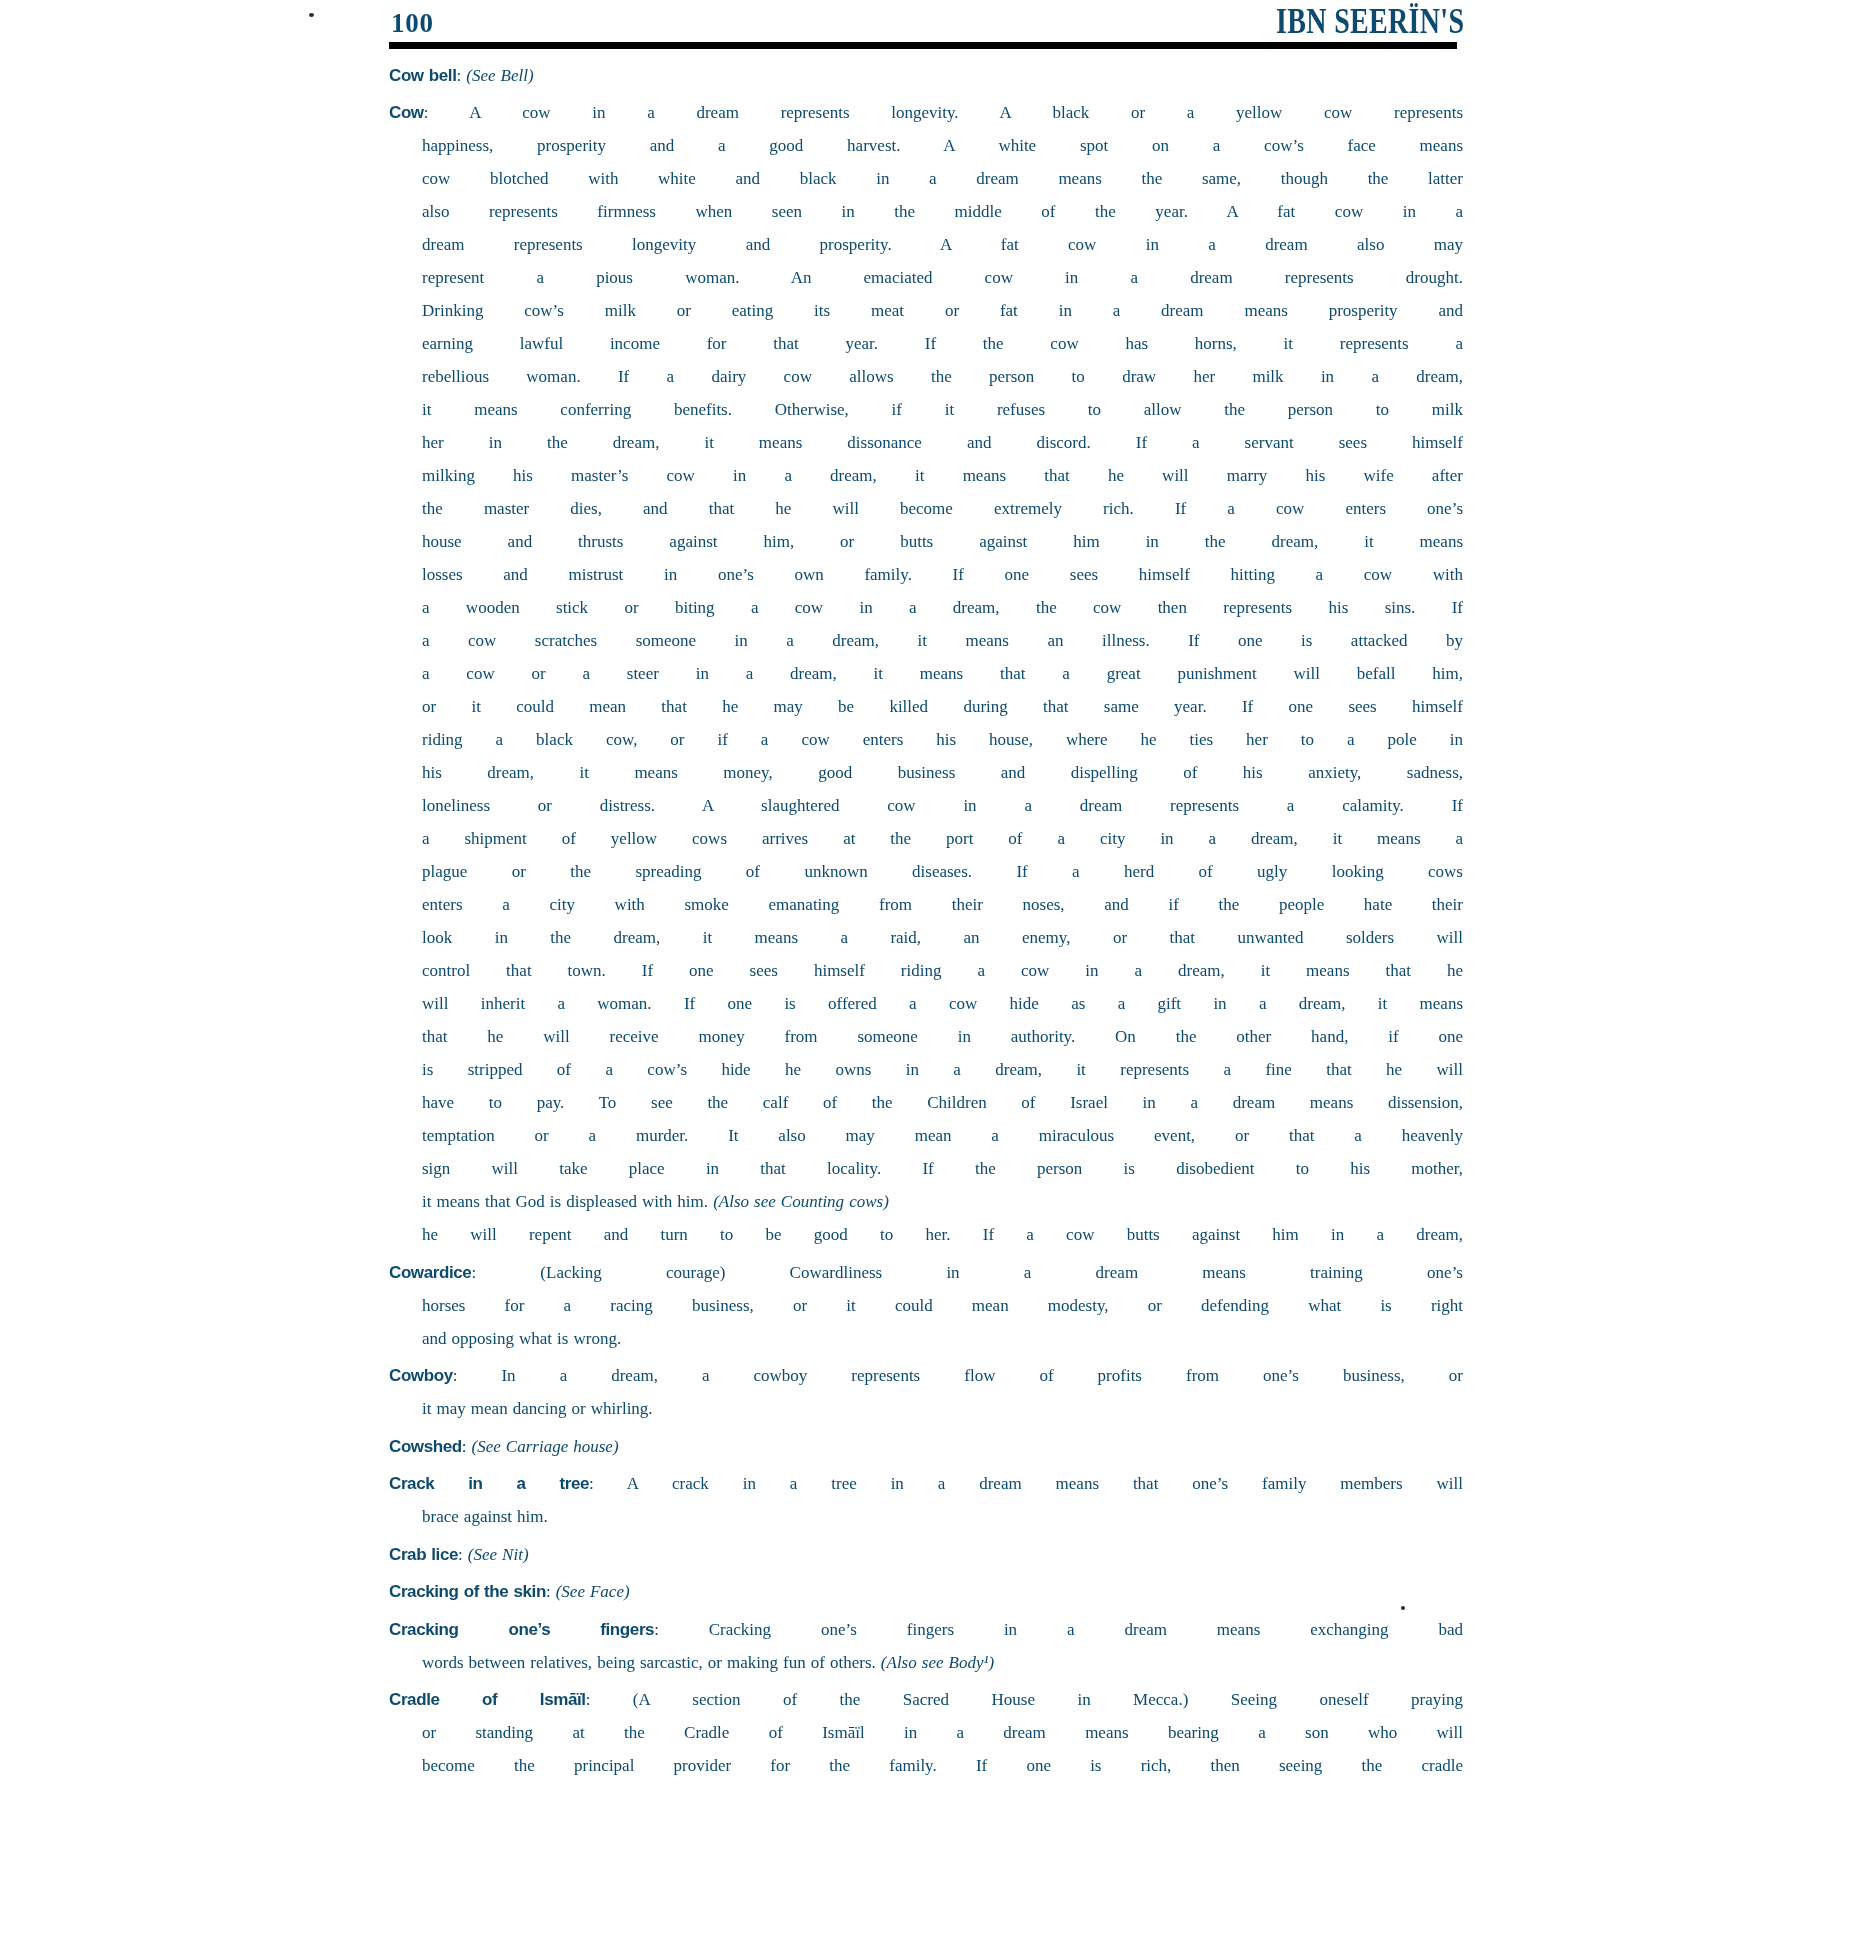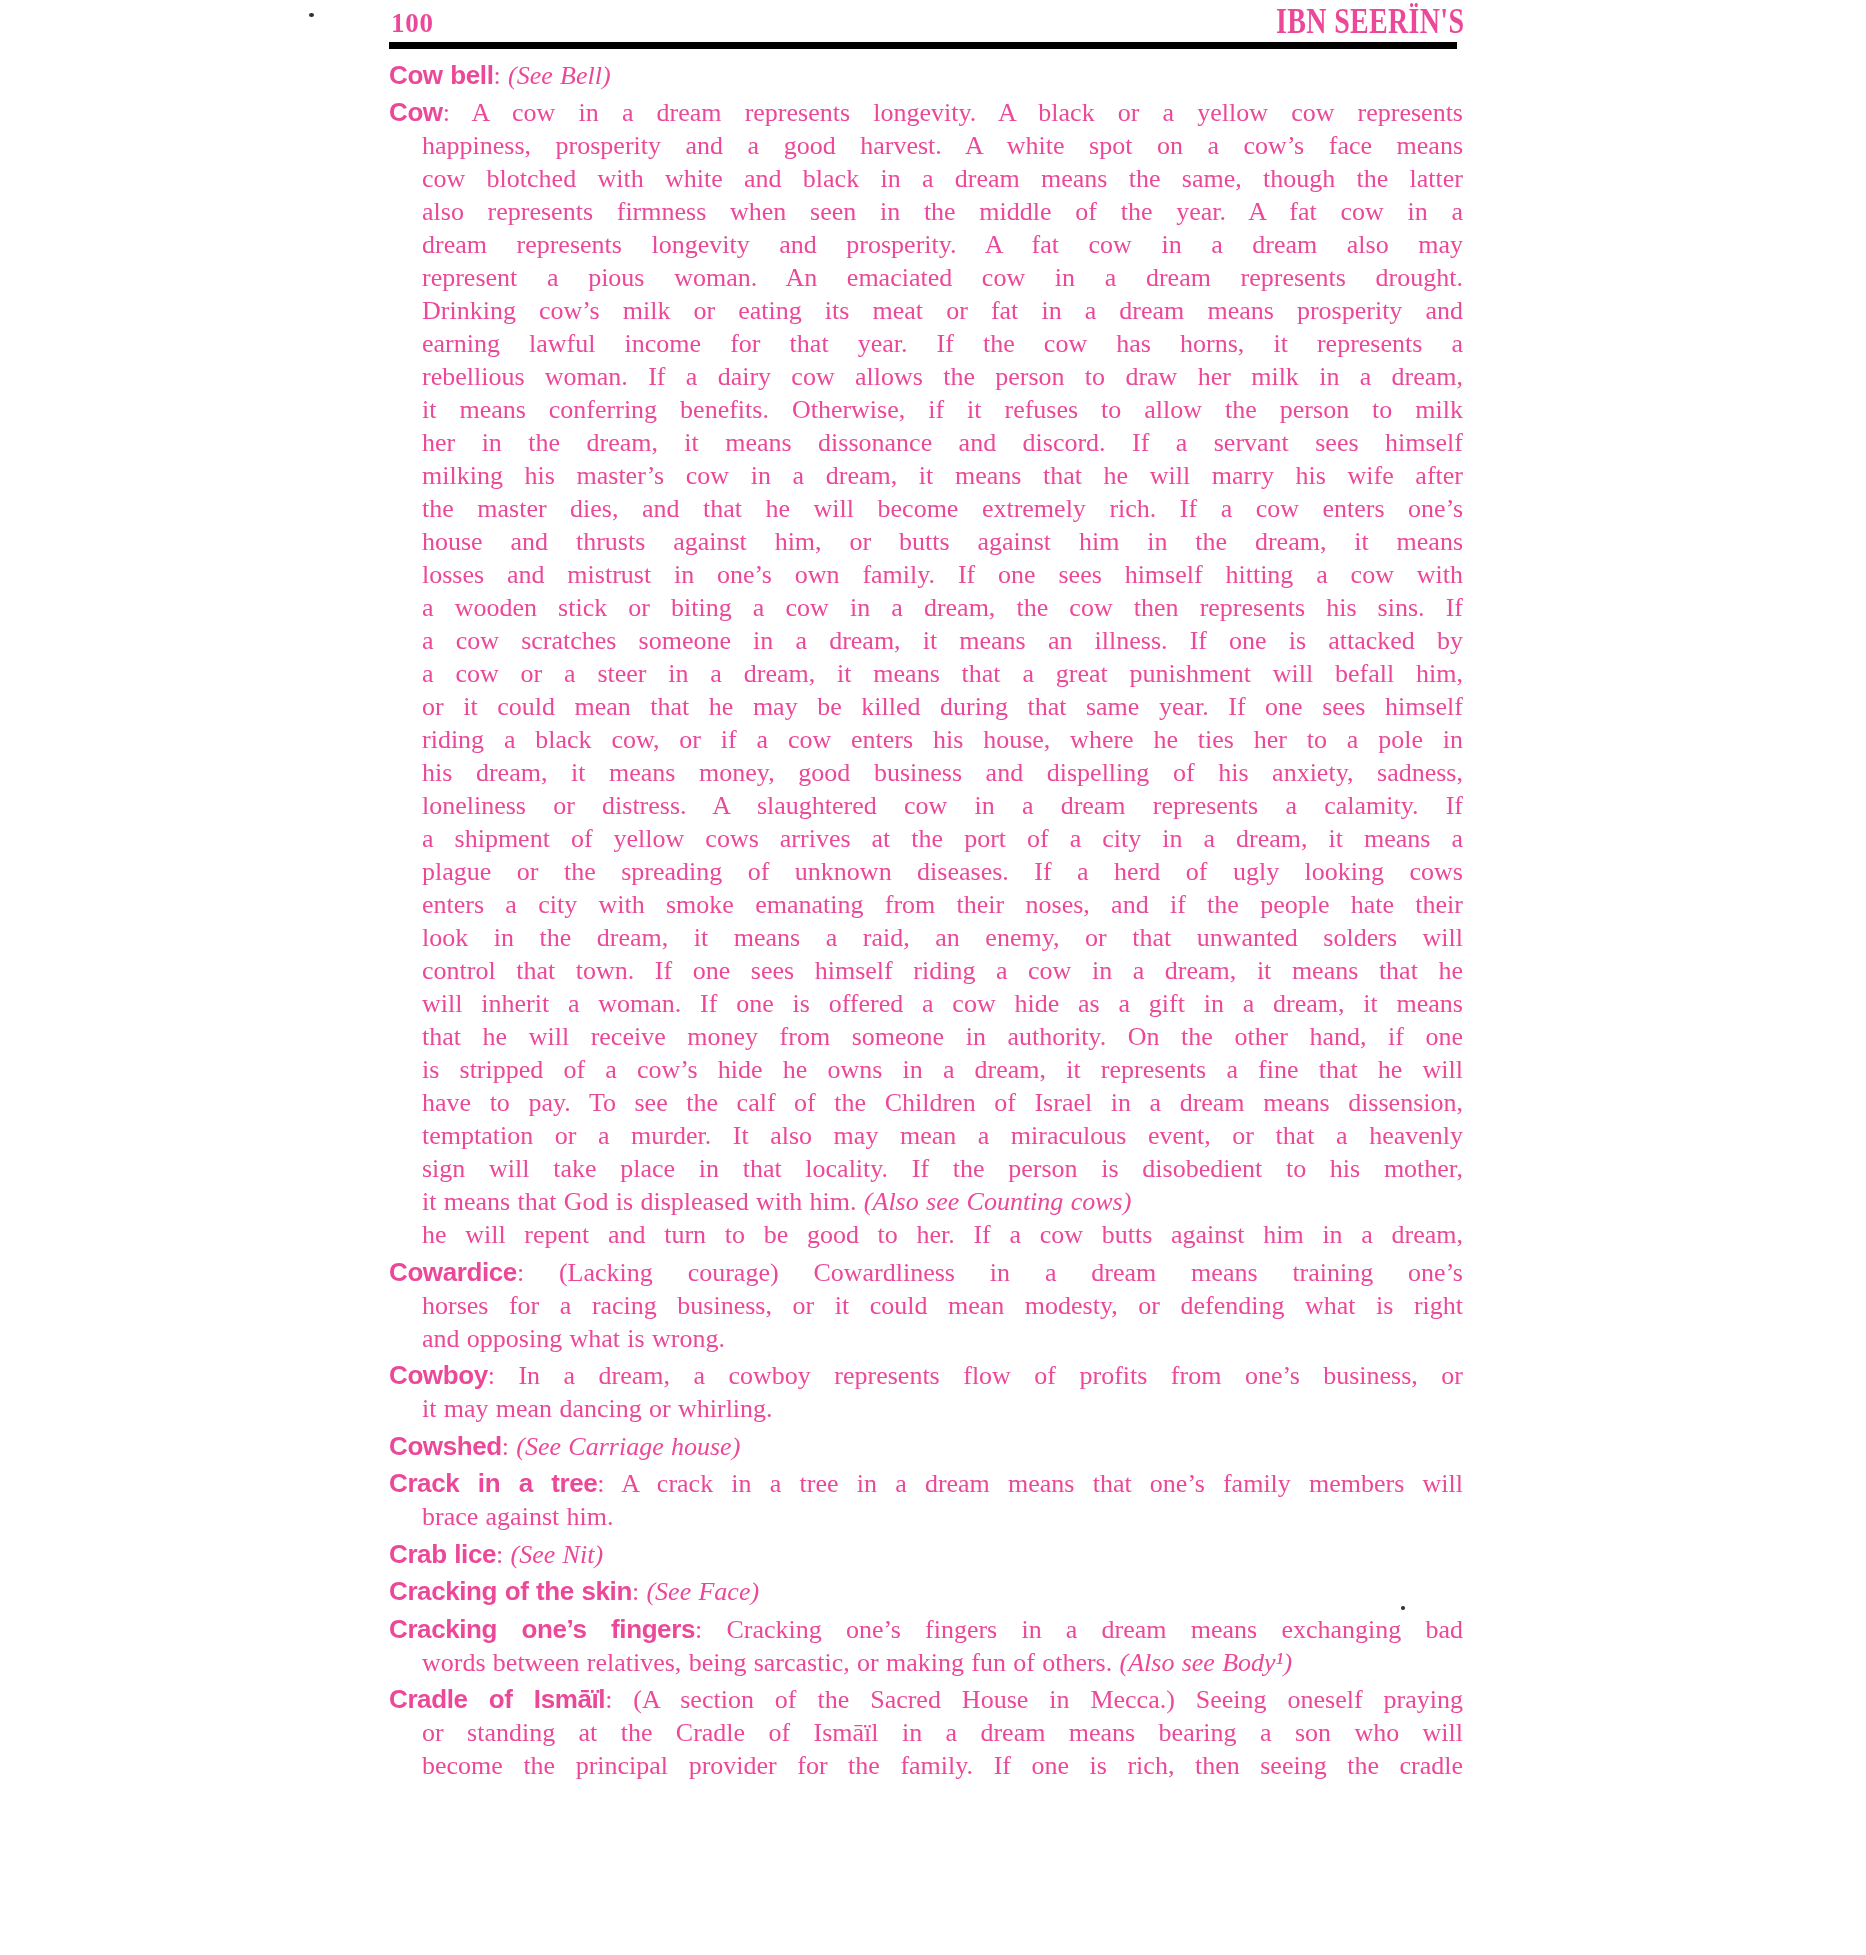--- a/index.html
+++ b/index.html
@@ -2,21 +2,21 @@
 <html style="font-size:12px"><head>
 <meta charset="utf-8">
 <style>
   html, body { margin: 0; padding: 0; background: #ffffff; }
   .page {
     position: relative;
     width: 1867px;
     height: 1955px;
     background: #ffffff;
     overflow: hidden;
-    color: #ec4899;
+    color: #0c4a6e;
     font-family: "Liberation Serif", serif;
   }
   .pagenum {
     position: absolute;
     left: 391px;
     top: 9.8px;
     font-size: 27px;
     line-height: 1;
     letter-spacing: 0.8px;
     font-weight: 600;
@@ -42,21 +42,21 @@
     background: #000000;
   }
   .entries {
     position: absolute;
     left: 389px;
     top: 54px;
     width: 1074px;
   }
   .entry { margin-top: 4.5px; }
   .line {
-    font-size: 26px;
+    font-size: 17px;
     line-height: 33px;
     word-spacing: 0.8px;
   }
   .line.cont { padding-left: 33px; }
   .line.just {
     text-align: justify;
     -moz-text-align-last: justify;
     text-align-last: justify;
   }
   .seg-term {

